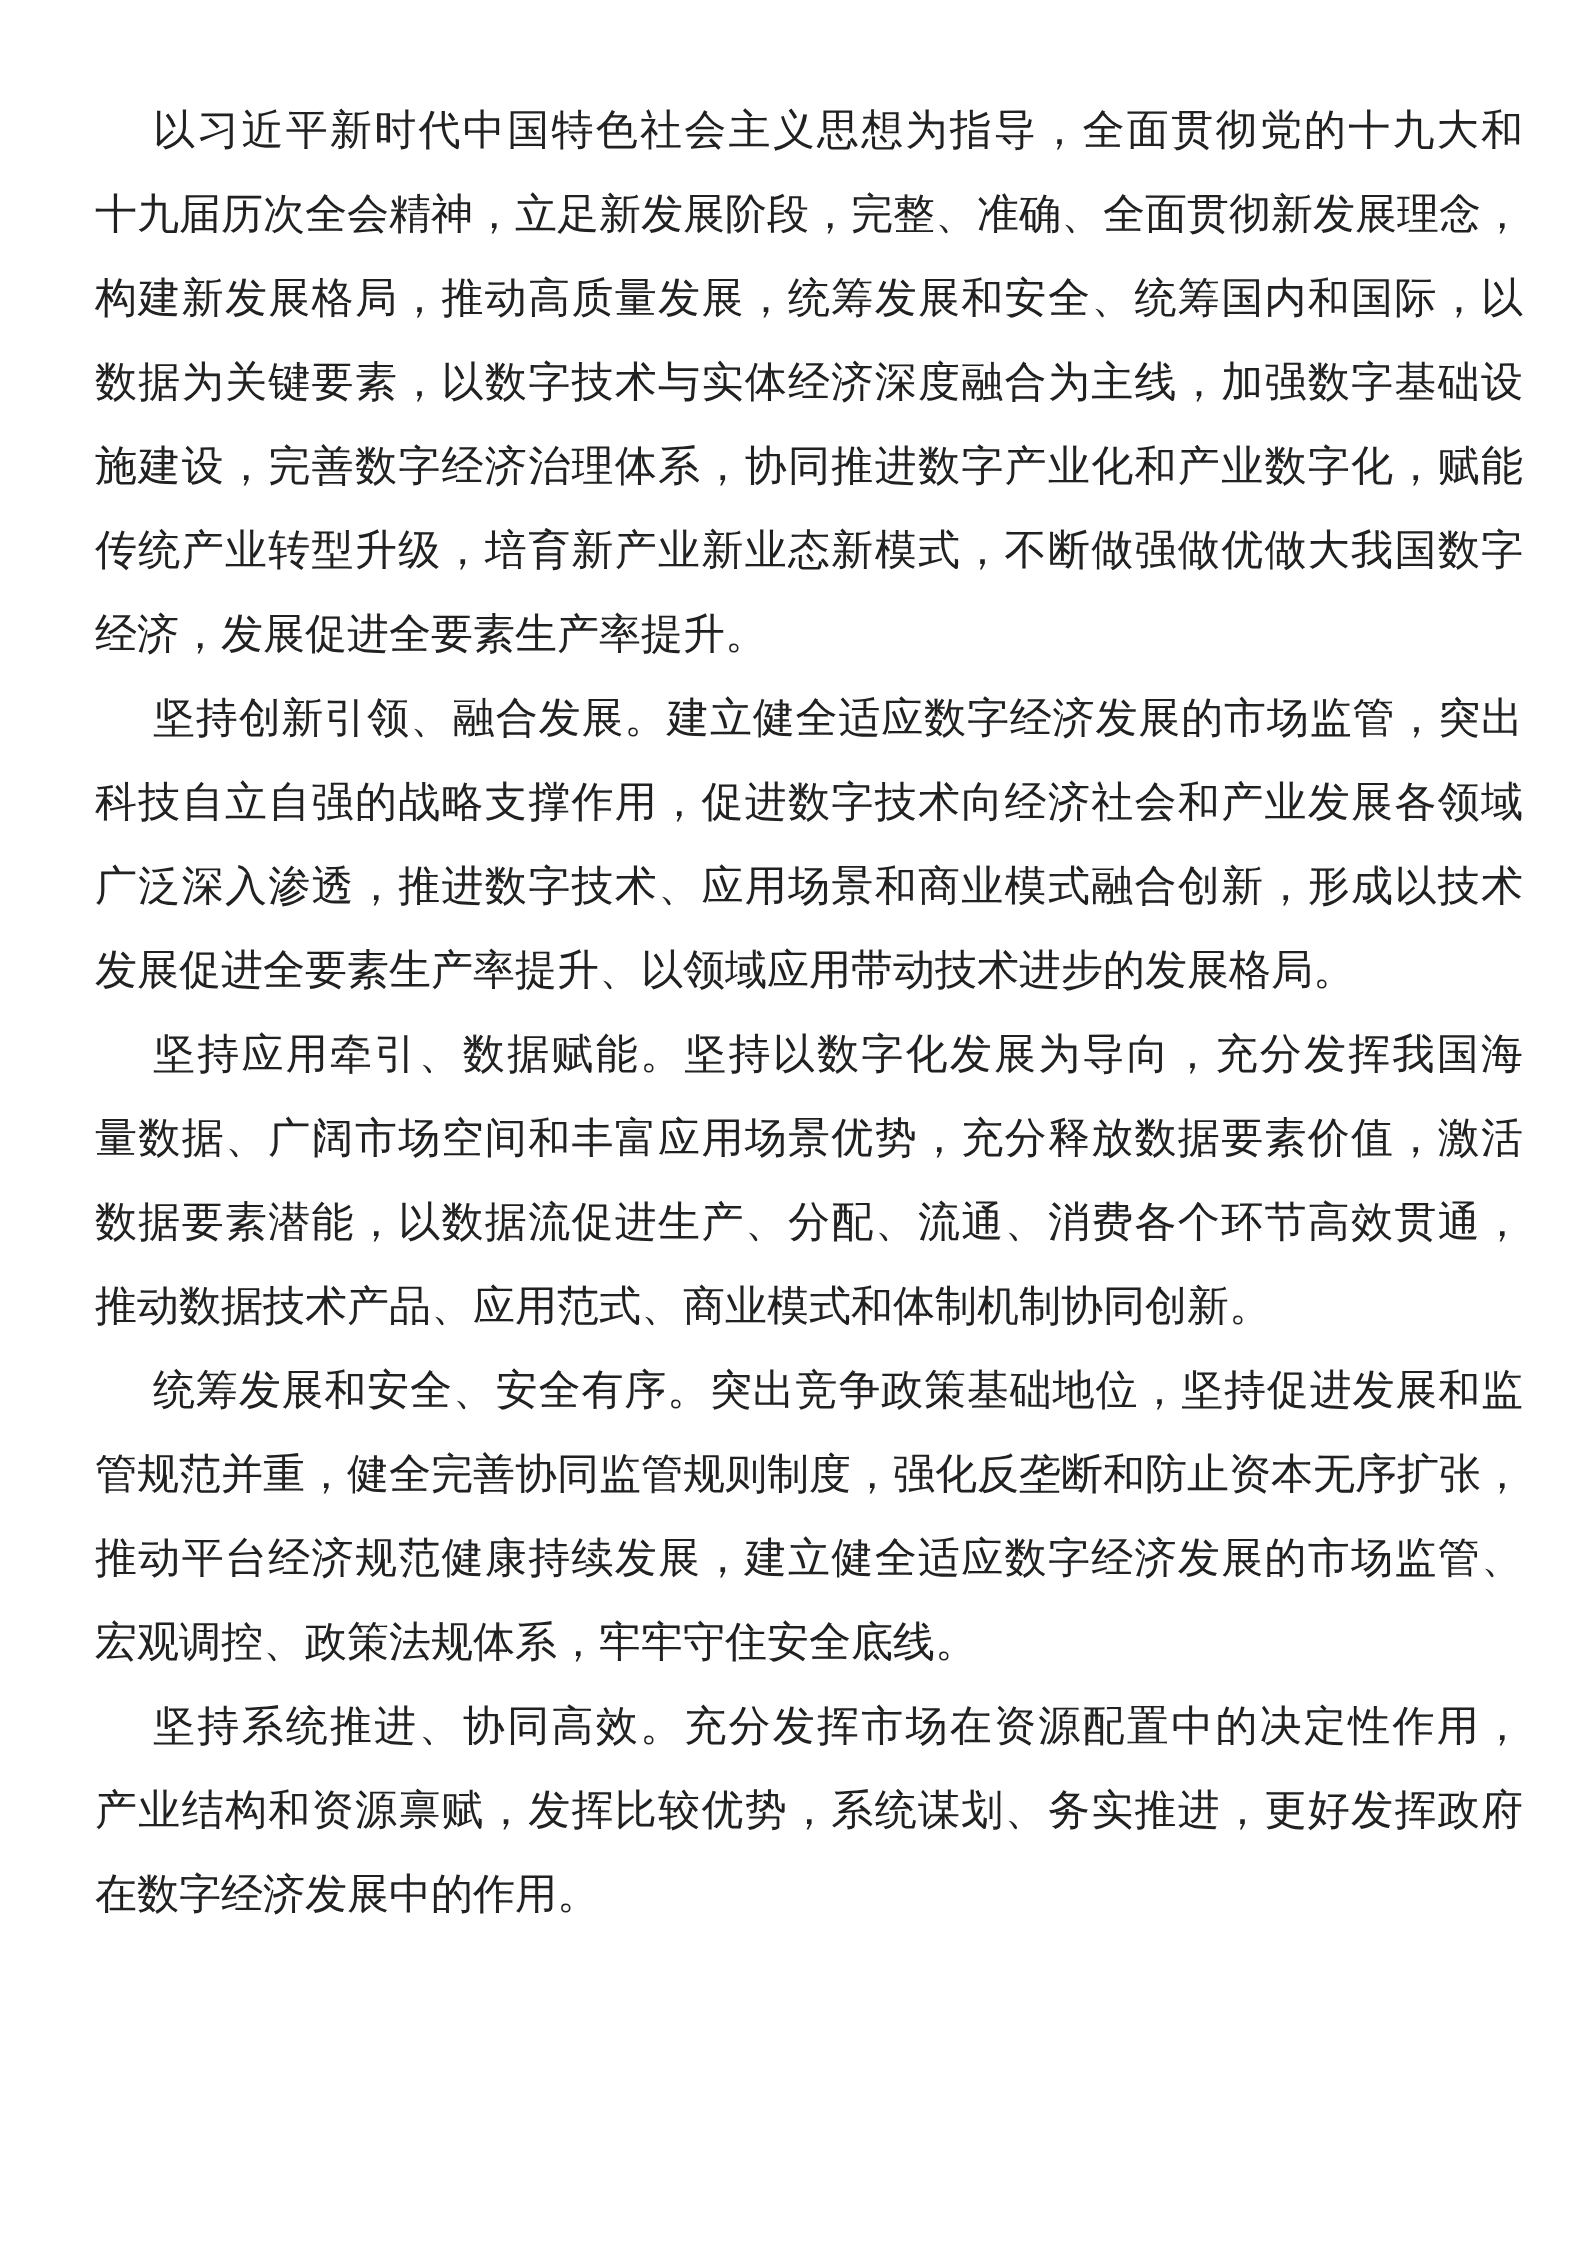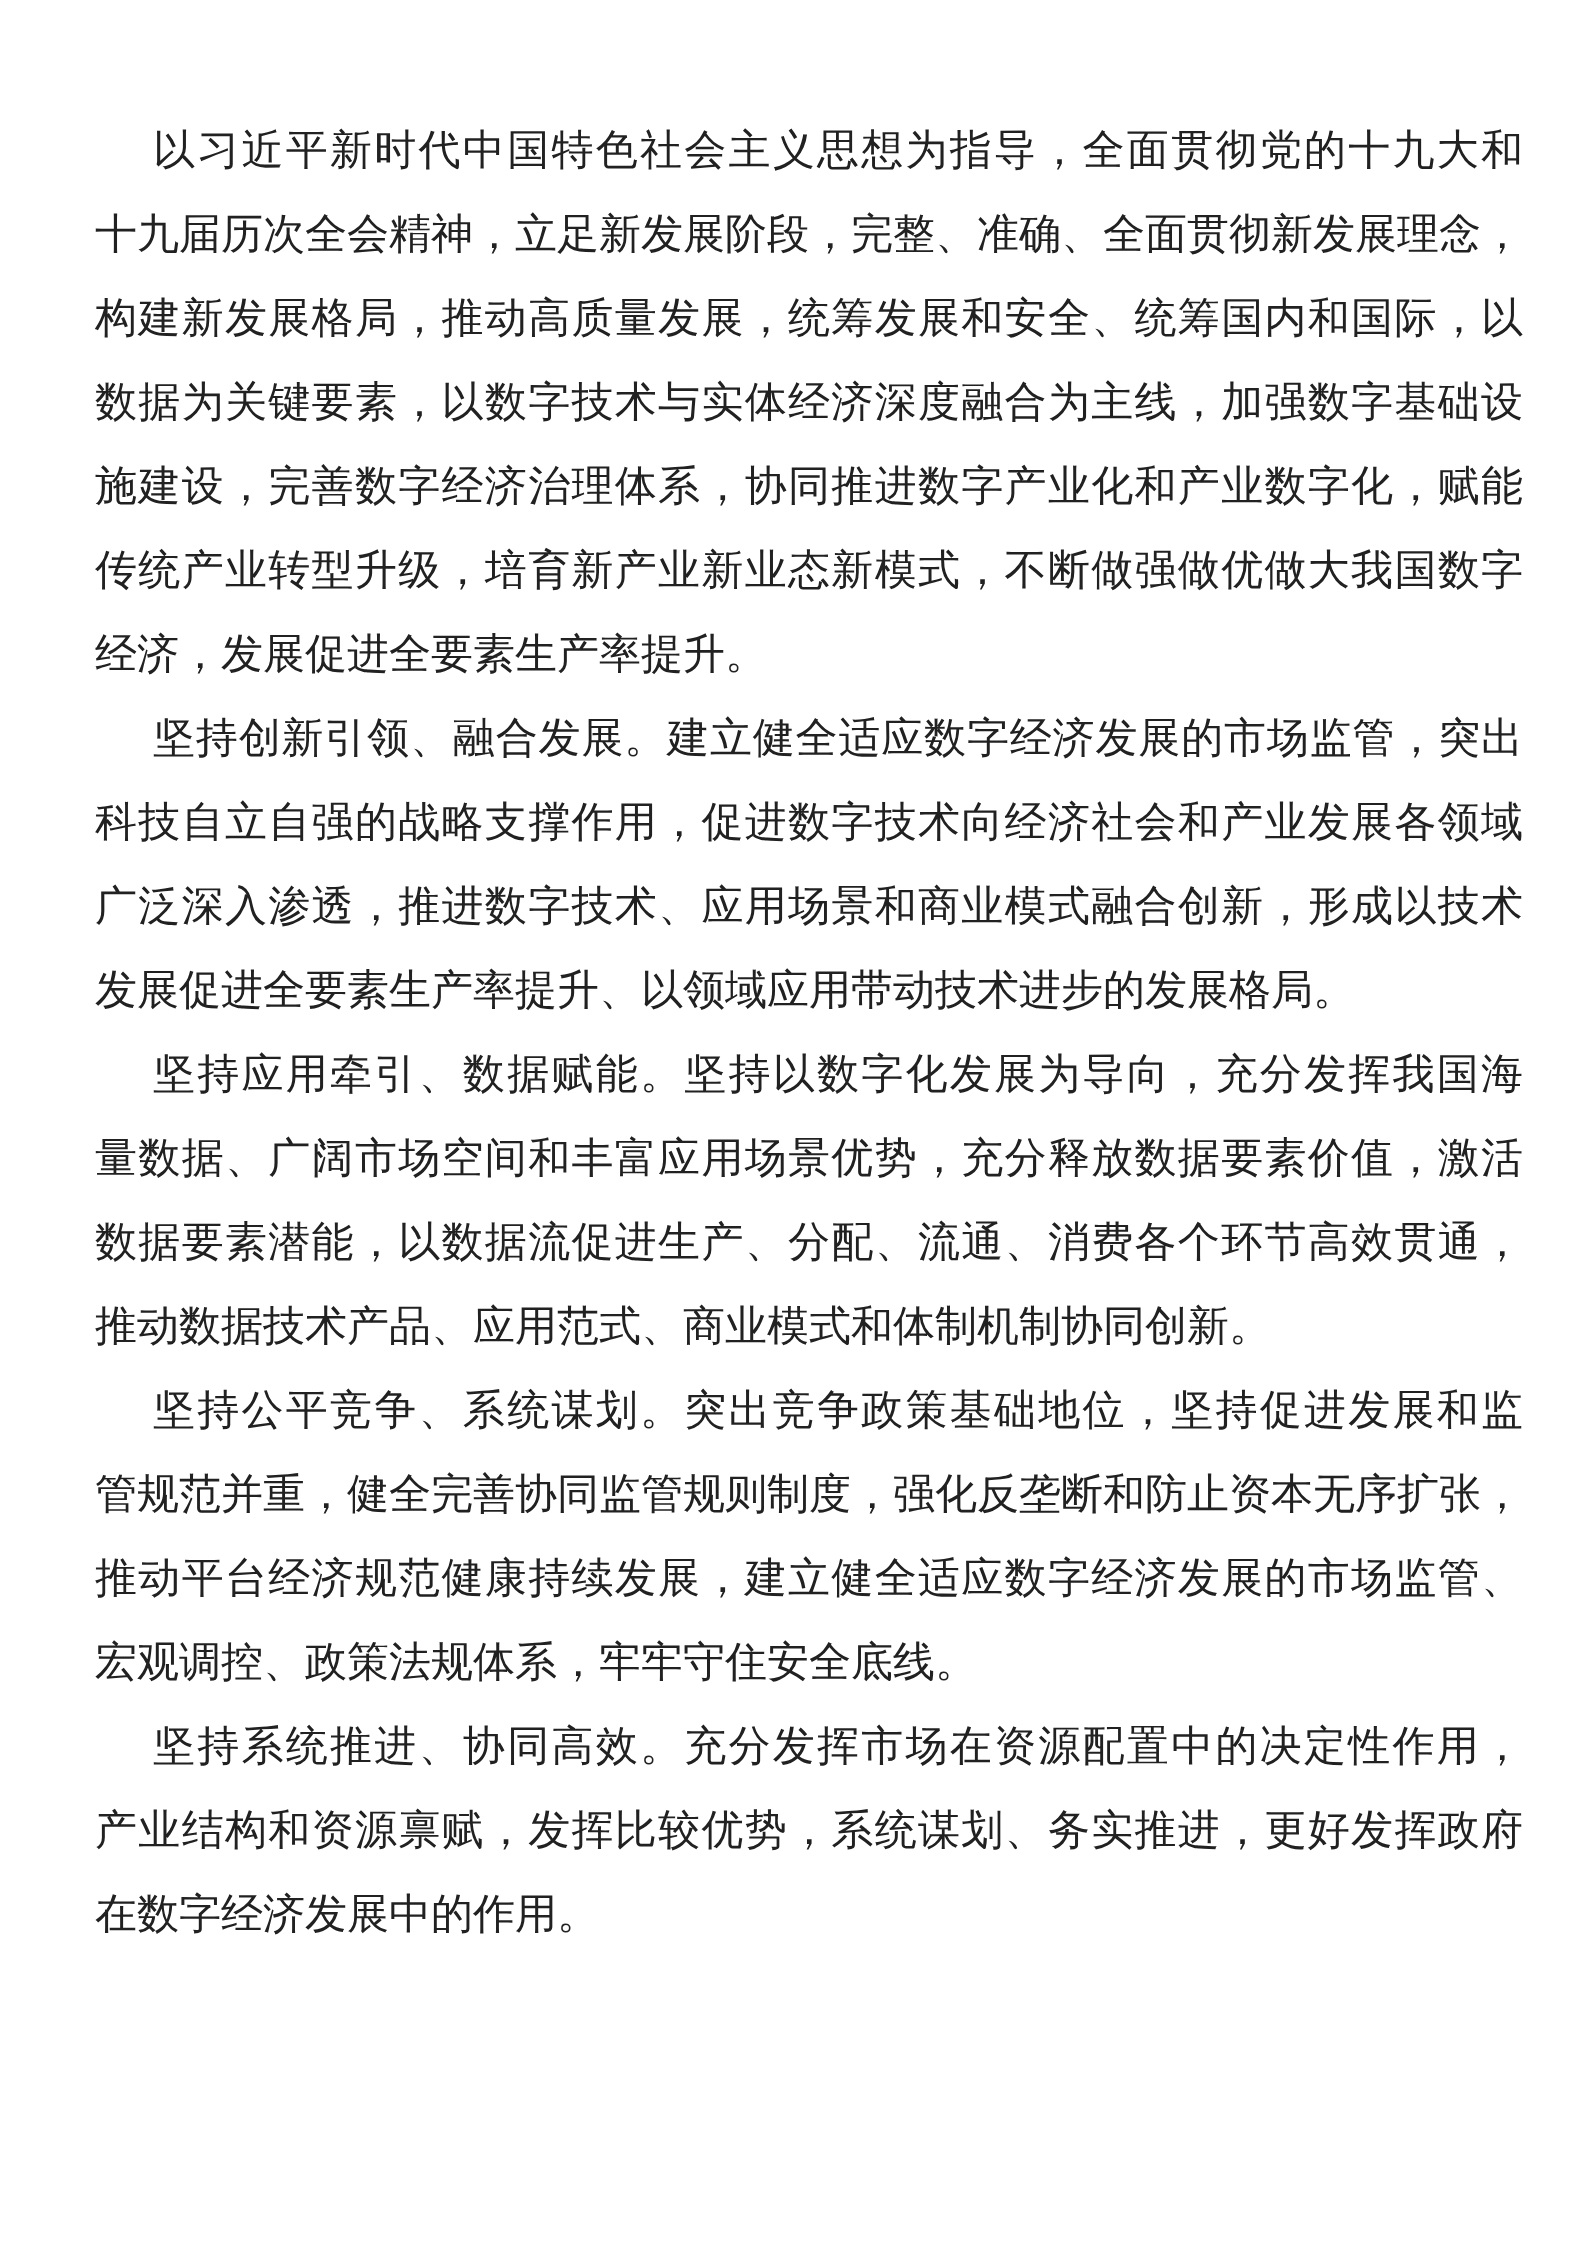--- a/index.html
+++ b/index.html
@@ -9,26 +9,27 @@
   body {
     width: 1586px;
     height: 2244px;
     background: #ffffff;
     overflow: hidden;
     font-family: "Liberation Serif", "DejaVu Serif", serif;
   }
   .page {
     position: absolute;
     left: 95px;
-    top: 108px;
+    top: 91px;
     width: 1428px;
     color: #212121;
     font-size: 42px;
     line-height: 84px;
     letter-spacing: 0;
+    font-family: Liberation Mono, monospace;
   }
   .para {
     margin: 0;
     padding: 0;
   }
   .line {
     text-align: justify;
     text-align-last: justify;
     white-space: normal;
     height: 84px;
@@ -65,21 +66,21 @@
   </section>
 
   <section class="para">
     <div class="line first">坚持应用牵引、数据赋能。坚持以数字化发展为导向，充分发挥我国海</div>
     <div class="line">量数据、广阔市场空间和丰富应用场景优势，充分释放数据要素价值，激活</div>
     <div class="line">数据要素潜能，以数据流促进生产、分配、流通、消费各个环节高效贯通，</div>
     <div class="line last">推动数据技术产品、应用范式、商业模式和体制机制协同创新。</div>
   </section>
 
   <section class="para">
-    <div class="line first">坚持公平竞争、系统谋划。突出竞争政策基础地位，坚持促进发展和监</div>
+    <div class="line first">统筹发展和安全、安全有序。突出竞争政策基础地位，坚持促进发展和监</div>
     <div class="line">管规范并重，健全完善协同监管规则制度，强化反垄断和防止资本无序扩张，</div>
     <div class="line">推动平台经济规范健康持续发展，建立健全适应数字经济发展的市场监管、</div>
     <div class="line last">宏观调控、政策法规体系，牢牢守住安全底线。</div>
   </section>
 
   <section class="para">
     <div class="line first">坚持系统推进、协同高效。充分发挥市场在资源配置中的决定性作用，</div>
     <div class="line">产业结构和资源禀赋，发挥比较优势，系统谋划、务实推进，更好发挥政府</div>
     <div class="line last">在数字经济发展中的作用。</div>
   </section>

